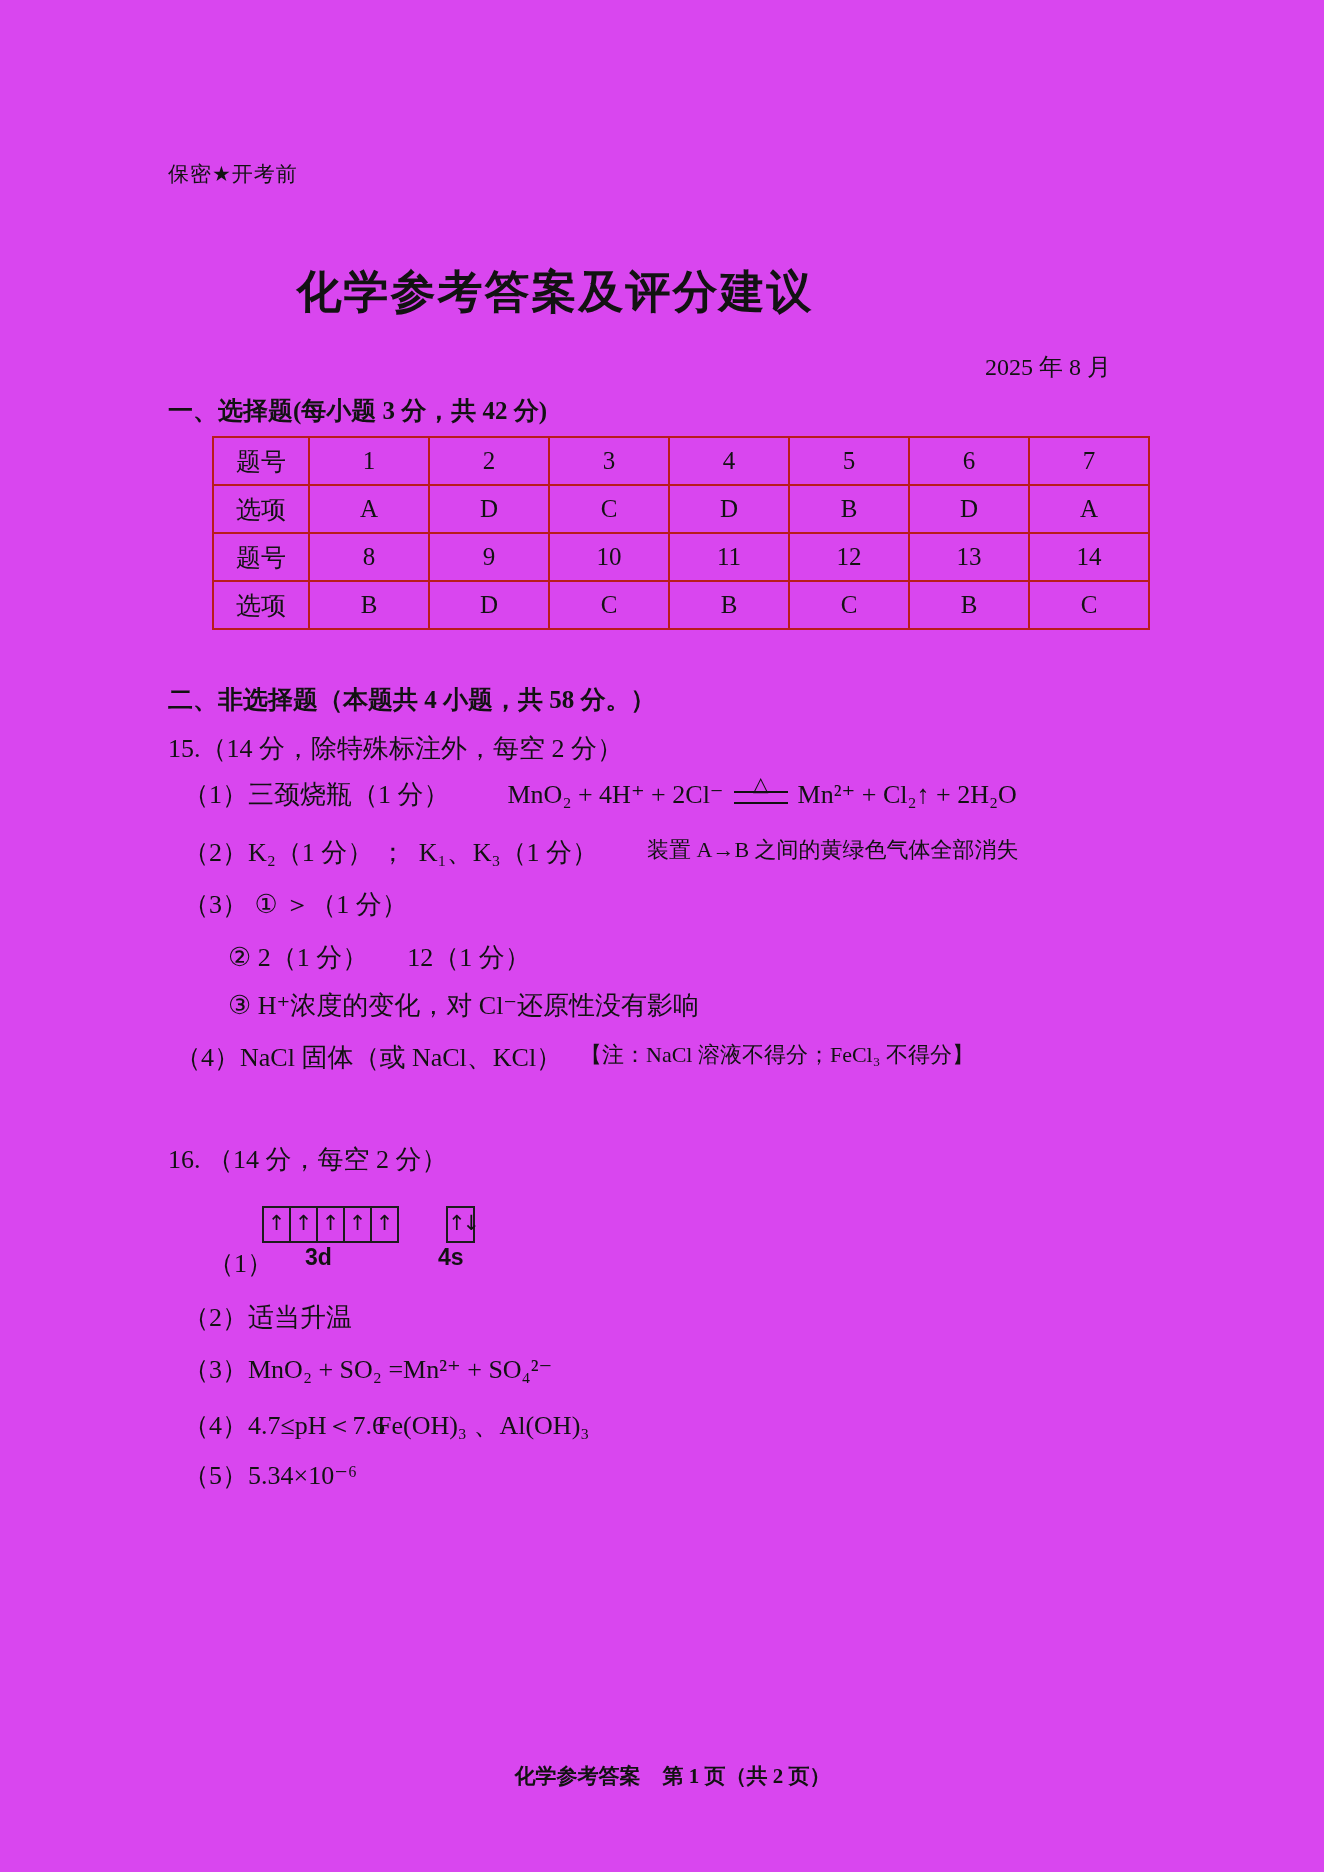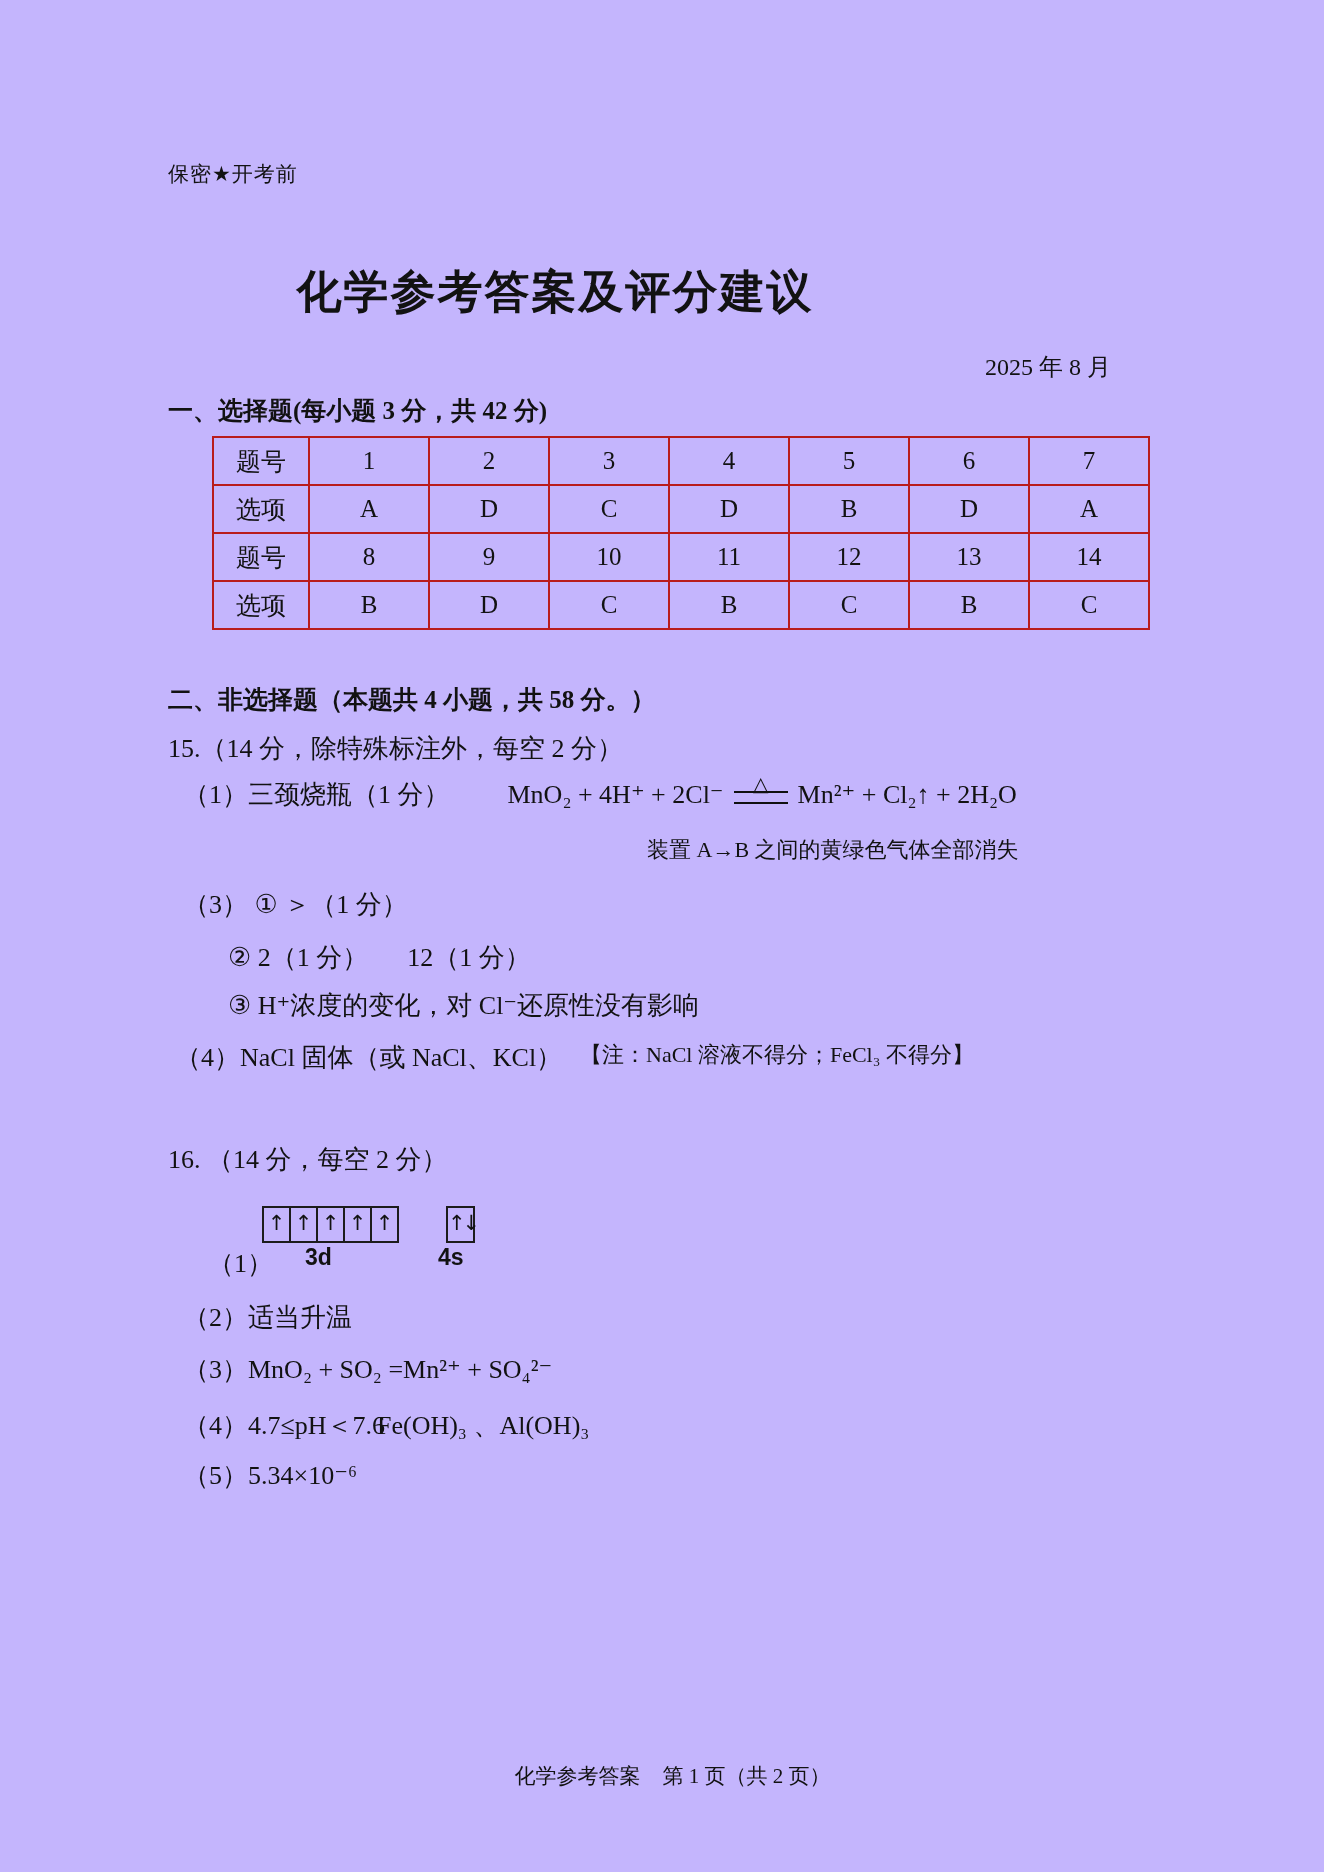--- a/index.html
+++ b/index.html
@@ -1,19 +1,19 @@
 <!DOCTYPE html>
 <html><head>
 <meta charset="utf-8">
 <style>
   html,body { margin:0; padding:0; background:#ffffff; }
   .page {
     position:relative;
     width:1324px; height:1872px;
-    background:#c4b5fd;
+    background:#d946ef;
     color:#121212;
     font-family:"Liberation Serif","DejaVu Serif","DejaVu Sans",serif;
     overflow:hidden;
   }
   .abs { position:absolute; white-space:pre; }
   .center-band { position:absolute; left:0; width:1110px; text-align:center; white-space:pre; }
   .security { font-size:21px; letter-spacing:1px; }
   .exam-title { font-size:31px; font-weight:bold; letter-spacing:1px; }
   .doc-title  { font-size:45px; font-weight:bold; letter-spacing:2px; }
   .date-line  { font-size:24px; }
@@ -52,21 +52,21 @@
   .obox {
     display:inline-block; width:25px; height:33px;
     border:2px solid #1c1c1c; margin-right:-2px;
     text-align:center; line-height:31px; font-size:21px;
     font-family:"DejaVu Sans","Liberation Sans",sans-serif;
     vertical-align:top; box-sizing:content-box;
   }
   .obox.s4 { margin-left:49px; letter-spacing:-3px; }
   .orb-label { position:absolute; font-size:23px; font-weight:bold; font-family:Liberation Sans, sans-serif; }
 
-  .footer { position:absolute; left:0; width:1324px; top:1737px; text-align:center; font-size:21px; font-weight:normal; white-space:pre; }
+  .footer { position:absolute; left:0; width:1324px; top:1737px; text-align:center; font-size:21px; font-weight:bold; white-space:pre; }
   .footer .gap { display:inline-block; width:22px; }
 </style>
 </head>
 <body>
 
 <div class="page">
 
   <div class="abs security" style="left:168px; top:160px;">保密★开考前</div>
 
 
@@ -122,20 +122,21 @@
     </table>
 
   <div class="abs sec-head" style="left:168px; top:683px;">二、非选择题（本题共 4 小题，共 58 分。）</div>
 
   <div class="abs body-line" style="left:168px; top:731px;">15.（14 分，除特殊标注外，每空 2 分）</div>
 
   <div class="abs body-line eqline" style="left:183px; top:777px;">
     <span>（1）三颈烧瓶（1 分）</span><span style="display:inline-block; width:58px;"></span><span>MnO₂ + 4H⁺ + 2Cl⁻</span><span class="rxn"><span class="cond">△</span></span><span>Mn²⁺ + Cl₂↑ + 2H₂O</span>
   </div>
 
+  <div class="abs body-line" style="left:183px; top:835px;">（2）K₂（1 分） ；  K₁、K₃（1 分）</div>
   <div class="abs note-line" style="left:647px; top:835px;">装置 A→B 之间的黄绿色气体全部消失</div>
 
   <div class="abs body-line" style="left:183px; top:887px;">（3） ① ＞（1 分）</div>
 
   <div class="abs body-line" style="left:228px; top:940px;">② 2（1 分）      12（1 分）</div>
 
   <div class="abs body-line" style="left:228px; top:988px;">③ H⁺浓度的变化，对 Cl⁻还原性没有影响</div>
 
   <div class="abs body-line" style="left:175px; top:1040px;">（4）NaCl 固体（或 NaCl、KCl）</div>
   <div class="abs note-line" style="left:580px; top:1040px;">【注：NaCl 溶液不得分；FeCl₃ 不得分】</div>

